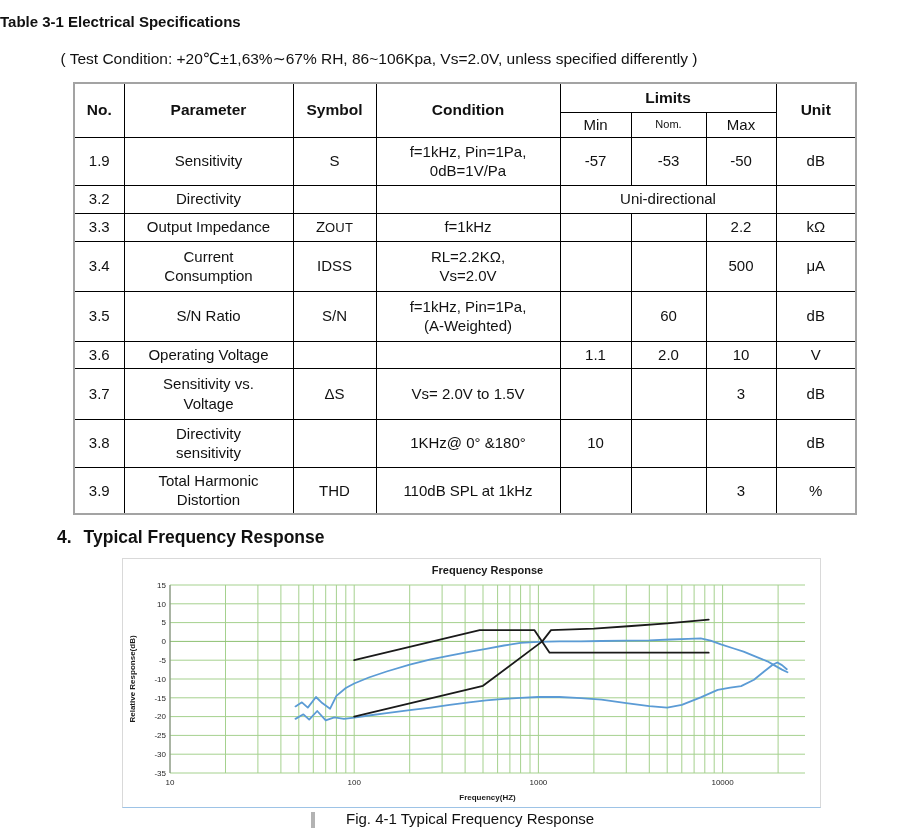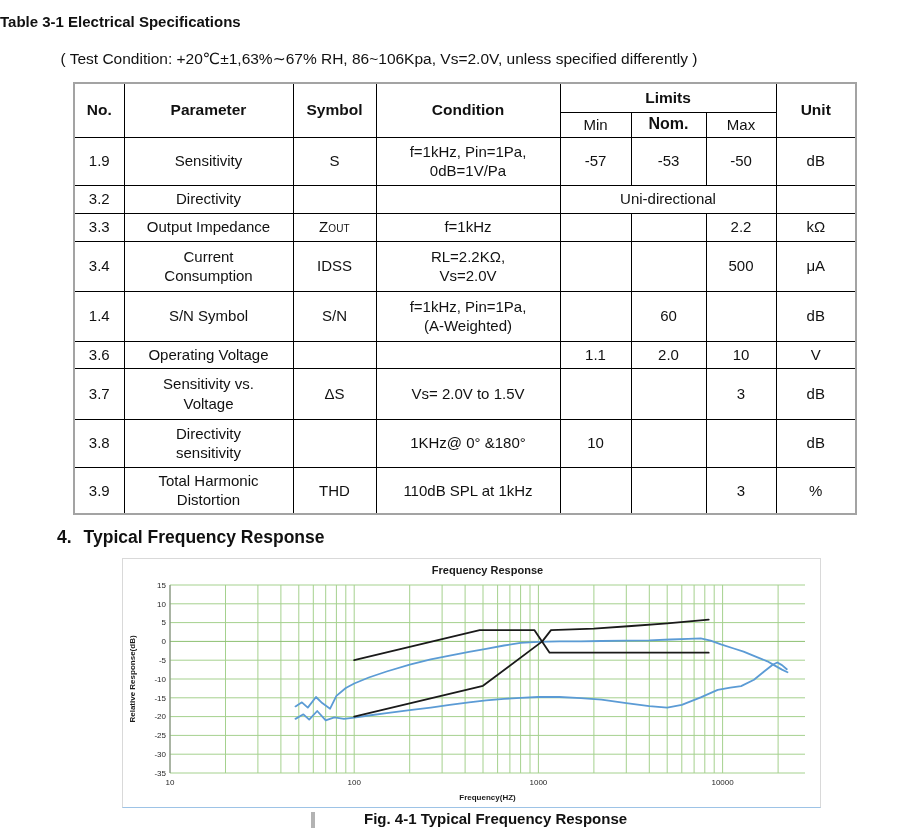--- a/index.html
+++ b/index.html
@@ -19,33 +19,33 @@
   table.spec{
     position:absolute;left:73px;top:82px;border-collapse:collapse;
     table-layout:fixed;border:2px solid #a3a3a3;
   }
   table.spec th, table.spec td{
     border:1px solid #000;text-align:center;vertical-align:middle;
     font-size:15px;line-height:1.3;padding:1px 3px;overflow:hidden;
   }
   table.spec thead th{font-weight:bold;font-size:15.5px;}
   .pre{white-space:pre-line;}
-  .sym-sub{font-size:10px;letter-spacing:0.2px;margin-top:28px;}
+  .sym-sub{font-size:13px;letter-spacing:0.2px;margin-top:28px;}
   .section-heading{
     position:absolute;left:57px;top:527px;
     font-size:17.5px;font-weight:bold;display:flex;
   }
   .section-heading .num{margin-right:12px;}
   .chart-panel{
     position:absolute;left:122px;top:558px;width:697px;height:248px;
     background:#fff;border:1px solid #d9d9d9;border-bottom:1px solid #9dc3e6;
   }
   .fig-caption{
-    position:absolute;top:810px;left:364px;
-    font-size:15px;font-weight:bold;
+    position:absolute;top:810px;left:346px;
+    font-size:15px;font-weight:normal;
   }
   .caption-marker{
     position:absolute;top:812px;left:311px;width:4px;height:16px;
     background:#b3b3b3;
   }
 </style>
 </head>
 <body>
 
 <div class="doc-title">Table 3-1 Electrical Specifications</div>
@@ -67,21 +67,21 @@
     <tr style="height:29px">
       <th rowspan="2">No.</th>
       <th rowspan="2">Parameter</th>
       <th rowspan="2">Symbol</th>
       <th rowspan="2">Condition</th>
       <th colspan="3">Limits</th>
       <th rowspan="2">Unit</th>
     </tr>
     <tr style="height:25px">
       <th style="font-weight:normal;font-size:15px;margin-left:40px;">Min</th>
-      <th style="font-weight:bold;font-size:16px;">Nom.</th>
+      <th style="font-weight:normal;font-size:11px;">Nom.</th>
       <th style="font-weight:normal;font-size:15px;margin-left:32px;">Max</th>
     </tr>
   </thead>
   <tbody id="spec-body">
       <tr style="height: 48px;">
         <td>1.9</td>
         <td class="pre">Sensitivity</td>
         <td>S</td>
         <td class="pre">f=1kHz, Pin=1Pa,
 0dB=1V/Pa</td>
@@ -114,22 +114,22 @@
 Consumption</td>
         <td>IDSS</td>
         <td class="pre">RL=2.2KΩ,
 Vs=2.0V</td>
         <td></td>
         <td></td>
         <td>500</td>
         <td>μA</td>
       </tr>
       <tr style="height: 50px;">
-        <td>1.4</td>
-        <td class="pre">S/N Symbol</td>
+        <td>3.5</td>
+        <td class="pre">S/N Ratio</td>
         <td>S/N</td>
         <td class="pre">f=1kHz, Pin=1Pa,
 (A-Weighted)</td>
         <td></td>
         <td>60</td>
         <td></td>
         <td>dB</td>
       </tr>
       <tr style="height: 27px; padding-left: 46px;">
         <td>3.6</td>

